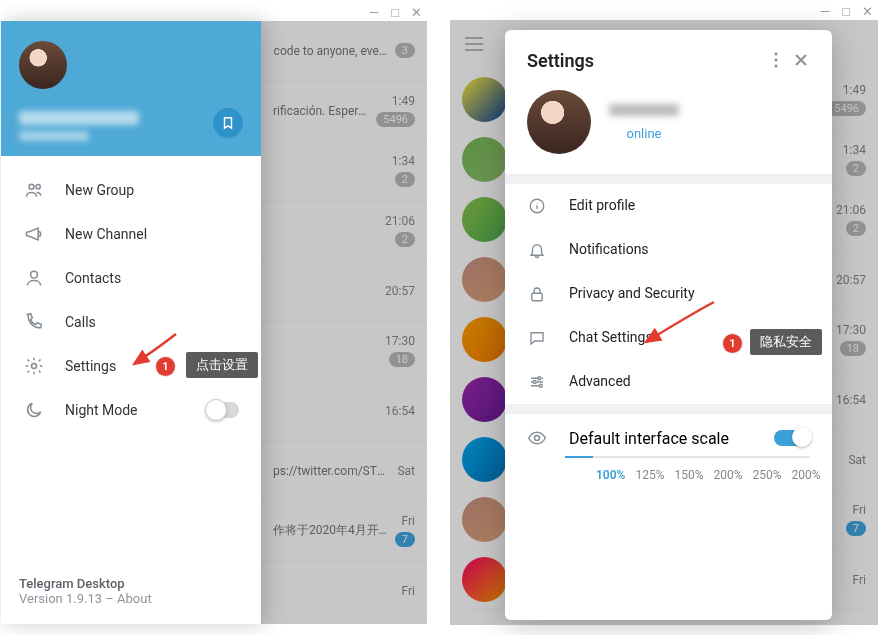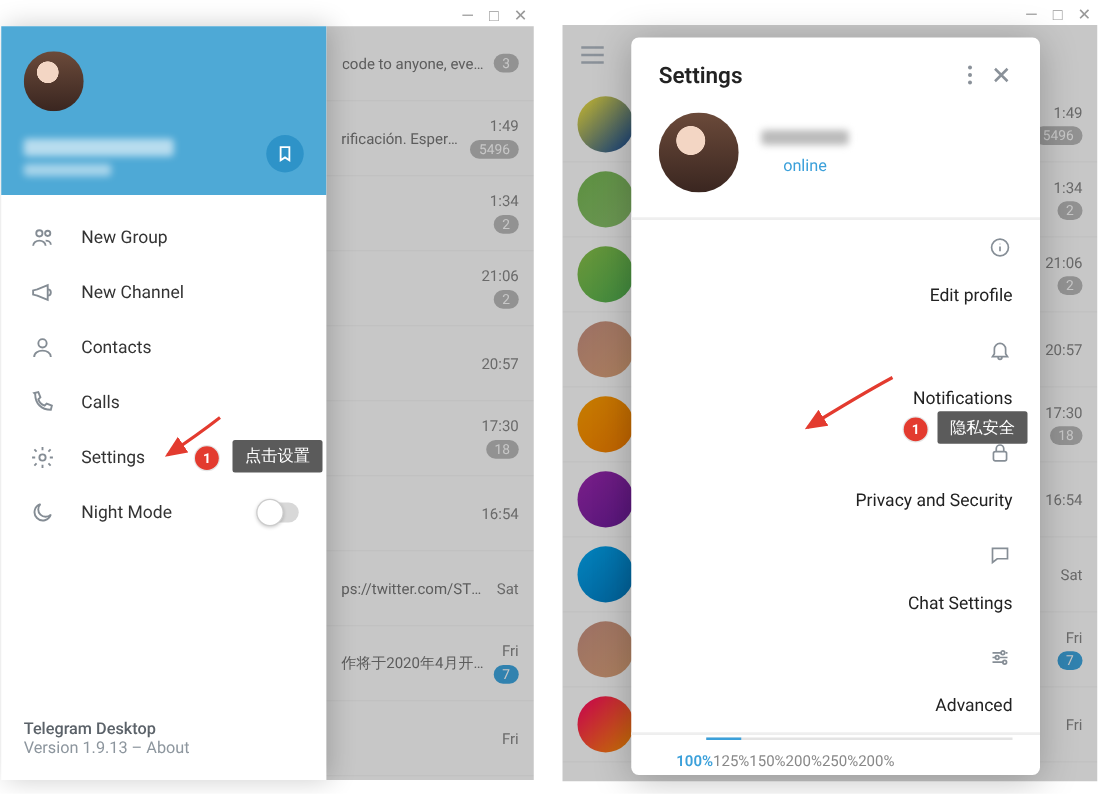--- a/index.html
+++ b/index.html
@@ -85,28 +85,28 @@
   .settings-hdr { display:flex; align-items:center; padding:18px 16px 10px 22px; }
   .settings-hdr h2 { font-size:18px; font-weight:600; color:#222; flex:1;}
   .settings-hdr .icn { color:#8a9199; padding:4px 8px; cursor:pointer;}
   .settings-profile { display:flex; align-items:center; gap:18px; padding:8px 22px 20px 22px;text-align:center;}
   .settings-profile .avatar2{ width:64px; height:64px; border-radius:50%; background:linear-gradient(135deg,#c88,#855); position:relative; overflow:hidden;}
   .settings-profile .avatar2::after{content:''; display:block; width:100%; height:100%; background:radial-gradient(circle at 40% 35%, #f3d6c4 0 20%, transparent 21%), linear-gradient(#6b4a3a,#3a2620);}
   .profile-info .name-blur{ width:70px; height:12px; background:#bbb; filter:blur(3px); border-radius:3px; margin-bottom:10px;}
   .profile-info .status{ color:#3ba0da; font-size:13px;}
   .sep { height:10px; background:#f2f2f2; border-top:1px solid #eee; border-bottom:1px solid #eee;}
   .s-list { }
-  .s-item { display:flex; align-items:flex-end; gap:22px; padding:13px 22px; font-size:14px; color:#222; cursor:pointer;flex-direction:column;}
+  .s-item { display:flex; align-items:flex-start; gap:22px; padding:13px 22px; font-size:14px; color:#222; cursor:pointer;}
   .s-item .s-icon { width:20px; display:flex; justify-content:center; color:#868e96;}
   .s-item .val { margin-left:auto; color:#3ba0da;}
   .scale-row { display:flex; align-items:center; gap:22px; padding:14px 22px 6px 22px;}
   .scale-row .s-icon{ width:20px; color:#868e96;}
   .scale-toggle { width:36px; height:16px; border-radius:10px; background:#3ba0da; margin-left:auto; position:relative;}
   .scale-toggle::after{content:''; width:20px; height:20px; background:#fff; border-radius:50%; position:absolute; right:-2px; top:-3px; box-shadow:0 1px 3px rgba(0,0,0,.3);}
-  .scale-opts { display:flex; padding:10px 22px 18px 36px; font-size:12px; color:#888; position:relative;}
+  .scale-opts { display:flex; gap:10px; padding:10px 22px 18px 91px; font-size:12px; color:#888; position:relative;}
   .scale-opts .opt.active{ color:#3ba0da; font-weight:600;}
   .scale-bar { position:absolute; left:60px; right:22px; top:2px; height:2px; background:#e4e4e4;}
   .scale-bar::before{content:''; position:absolute; left:0; width:28px; height:2px; background:#3ba0da;}
   .scale-opts .opt { position:relative; z-index:2; padding-top:4px;}
 
   svg { display:block; }
 </style>
 </head>
 <body>
 
@@ -417,20 +417,30 @@
               <path d="M4 7h10M18 7h2M4 12h4M12 12h8M4 17h12M20 17h0"></path>
               <circle cx="15" cy="7" r="2"></circle>
               <circle cx="9" cy="12" r="2"></circle>
               <circle cx="17" cy="17" r="2"></circle>
             </svg>
           </span>
         <span>Advanced</span>
       </div>
     </div>
     <div class="sep"></div>
+    <div class="scale-row">
+      <span class="s-icon">
+          <svg width="20" height="20" viewBox="0 0 24 24" fill="none" stroke="currentColor" stroke-width="1.8">
+            <path d="M2 12s4-7 10-7 10 7 10 7-4 7-10 7S2 12 2 12z"></path>
+            <circle cx="12" cy="12" r="3"></circle>
+          </svg>
+        </span>
+      <span>Default interface scale</span>
+      <span class="scale-toggle"></span>
+    </div>
     <div class="scale-opts">
       <div class="scale-bar"></div>
       <span class="opt active">100%</span>
       <span class="opt">125%</span>
       <span class="opt">150%</span>
       <span class="opt">200%</span>
       <span class="opt">250%</span>
       <span class="opt">200%</span>
     </div>
   </div>

